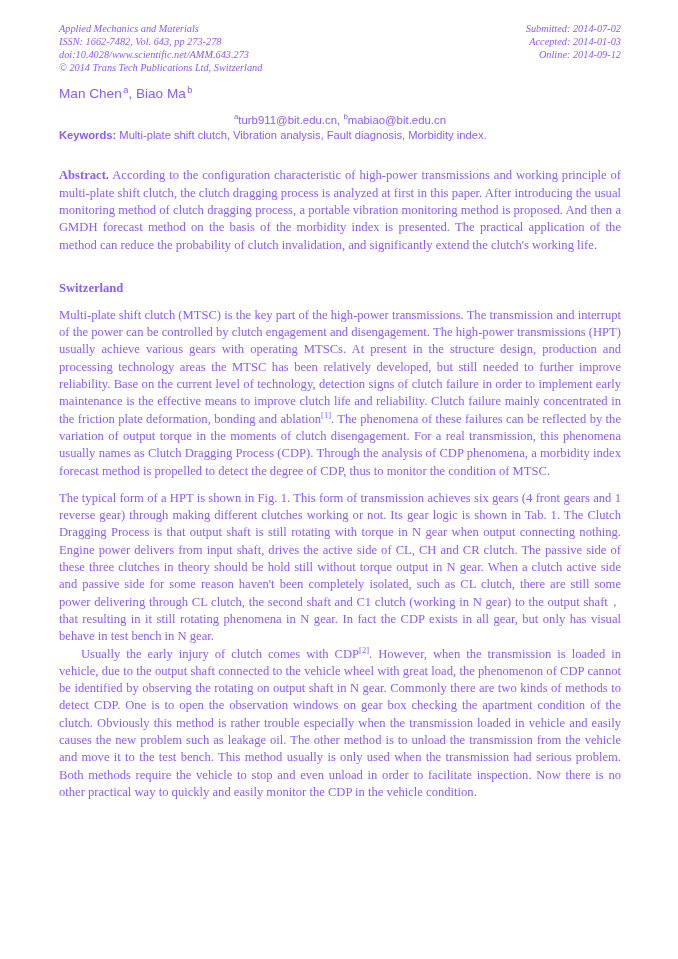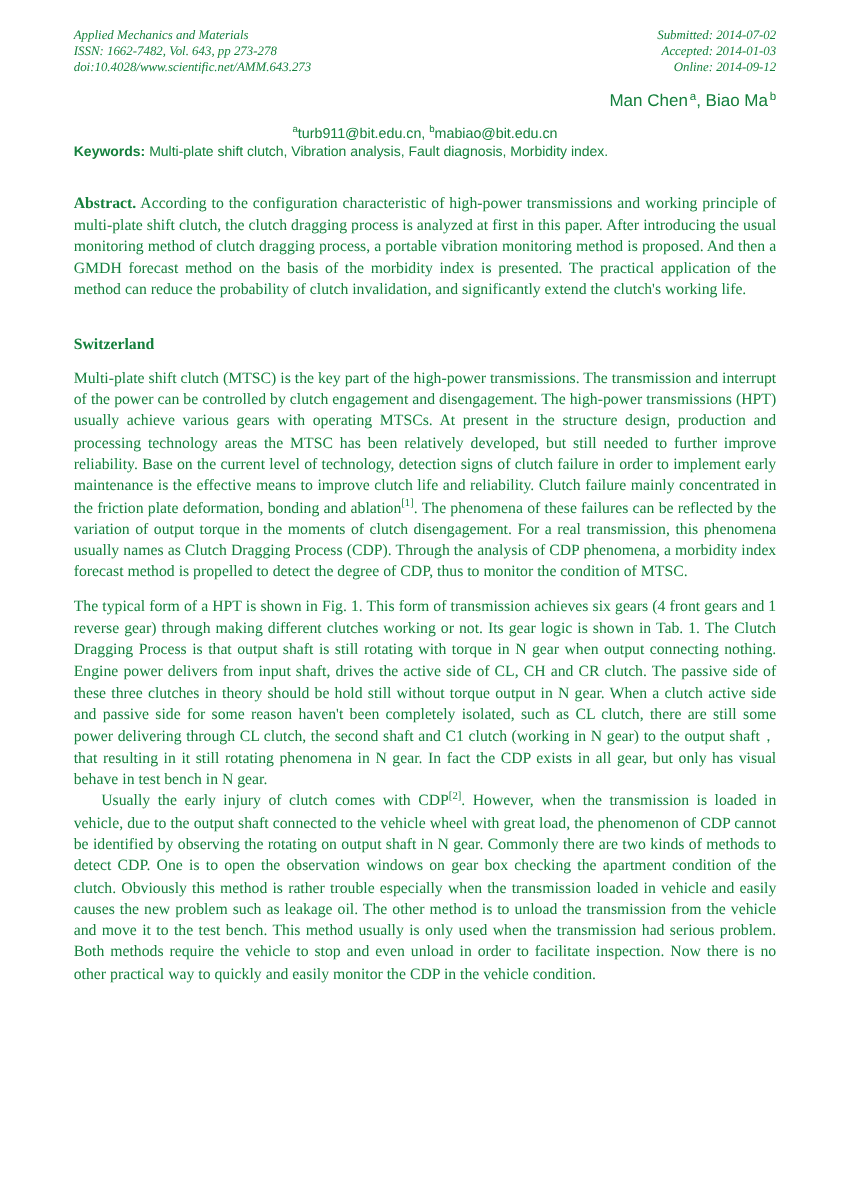--- a/index.html
+++ b/index.html
@@ -8,21 +8,21 @@
     background: #ffffff;
   }
   .page {
     position: relative;
     width: 678px;
     height: 959px;
     background: #ffffff;
     box-sizing: border-box;
     overflow: hidden;
     font-family: "Liberation Serif", "DejaVu Serif", serif;
-    color: #15803d;
+    color: #8b5cf6;
   }
   .content {
     position: absolute;
     left: 59px;
     top: 22px;
     width: 562px;
   }
 
   
   .journal-header {
@@ -44,21 +44,21 @@
     font-weight: bold;
     font-size: 15.3px;
     line-height: 19px;
     text-align: center;
     margin-top: 28px;
   }
   .authors {
     font-family: "Liberation Sans", "DejaVu Sans", sans-serif;
     font-size: 13.6px;
     line-height: 17px;
-    text-align: right;
+    text-align: left;
     margin-top: 11px;
   }
   .affiliation {
     font-family: "Liberation Sans", "DejaVu Sans", sans-serif;
     font-size: 11.4px;
     line-height: 15px;
     text-align: center;
     margin-top: 13px;
   }
   .emails {
@@ -112,20 +112,21 @@
 <body>
 
 <div class="page">
   <div class="content">
 
     <div class="journal-header">
       <div class="left">
         <div>Applied Mechanics and Materials</div>
         <div>ISSN: 1662-7482, Vol. 643, pp 273-278</div>
         <div>doi:10.4028/www.scientific.net/AMM.643.273</div>
+        <div>© 2014 Trans Tech Publications Ltd, Switzerland</div>
       </div>
       <div class="right">
         <div>Submitted: 2014-07-02</div>
         <div>Accepted: 2014-01-03</div>
         <div>Online: 2014-09-12</div>
       </div>
     </div>
 
 
     <div class="authors">

